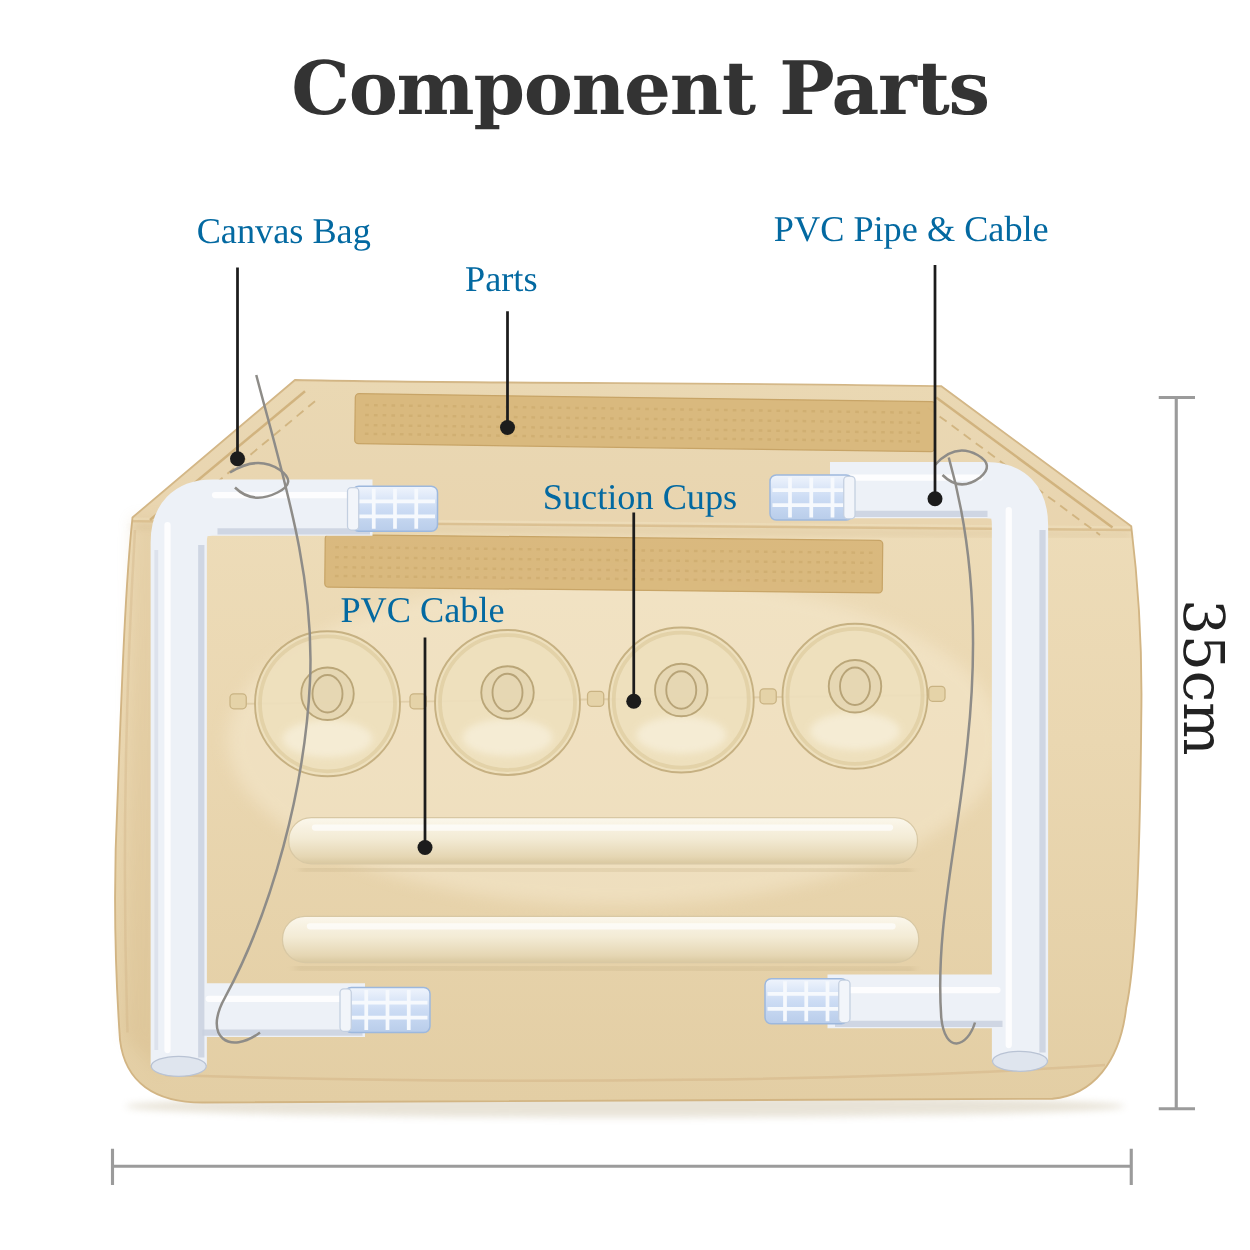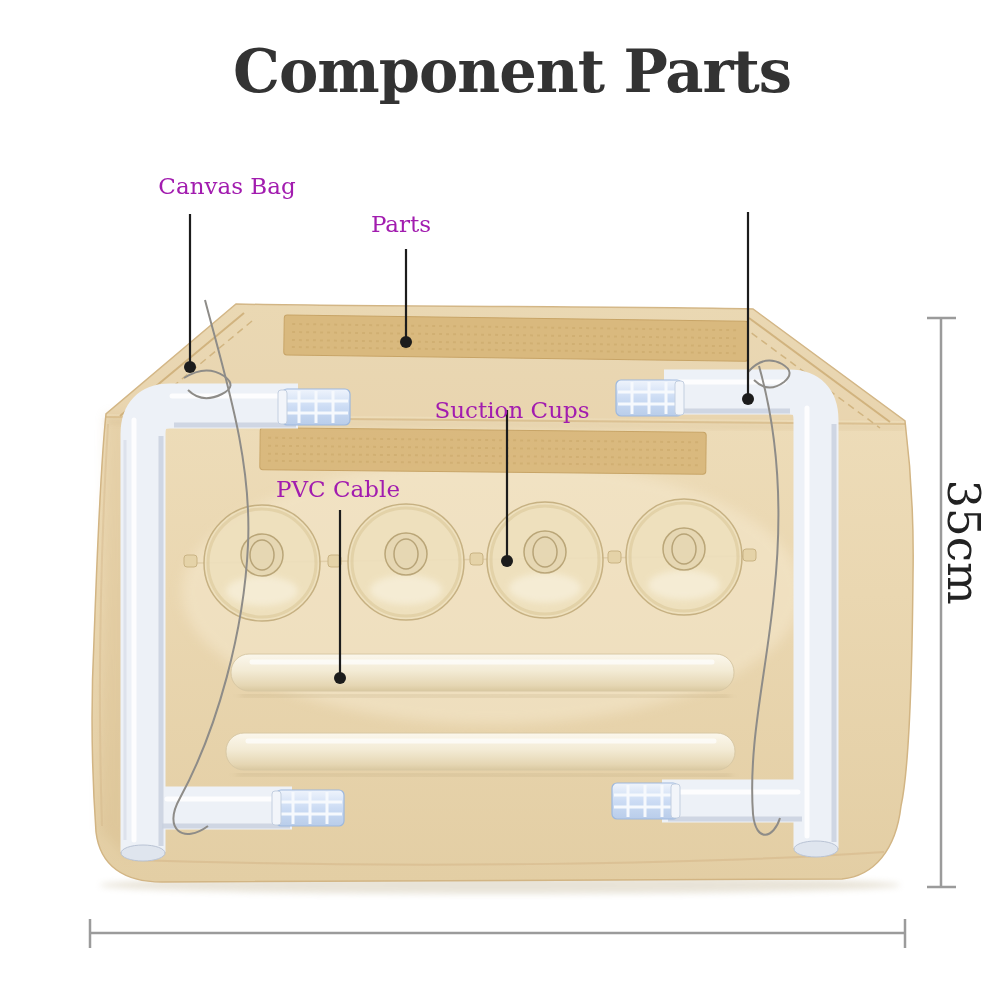--- a/index.html
+++ b/index.html
@@ -9,21 +9,21 @@
     margin-left:12px;
   }
   .stage svg{position:absolute;left:0;top:0;}
   .title{
     position:absolute;left:500px;top:71px;transform:translate(-50%,-50%);
     margin:0;font-size:59px;font-weight:700;letter-spacing:-1px;color:#333333;
     white-space:nowrap;
   }
   .lbl{
     position:absolute;transform:translate(-50%,-50%);
-    font-size:23px;color:#a21caf;white-space:nowrap;
+    font-size:29px;color:#0369a1;white-space:nowrap;font-family:Liberation Serif, serif;
   }
   .dim{
     position:absolute;transform:translate(-50%,-50%);
     font-size:45px;color:#222222;white-space:nowrap;
   }
   .dim-h{transform:translate(-50%,-50%) rotate(90deg);}
 </style>
 </head>
 <body>
 
@@ -273,18 +273,19 @@
       <line x1="915" y1="318" x2="944" y2="318"></line>
       <line x1="915" y1="887" x2="944" y2="887"></line>
     </g>
   </g>
 </svg>
 
   <h1 class="title">Component Parts</h1>
 
   <div class="lbl" style="left:215px;top:186px">Canvas Bag</div>
   <div class="lbl" style="left:389px;top:224px">Parts</div>
-  <div class="lbl" style="left:500px;top:410px">Suction Cups</div>
+  <div class="lbl" style="left:717px;top:184px">PVC Pipe &amp; Cable</div>
+  <div class="lbl" style="left:500px;top:399px">Suction Cups</div>
   <div class="lbl" style="left:326px;top:489px">PVC Cable</div>
 
   <div class="dim dim-h" style="left:951px;top:542px">35cm</div>
 
 </div>
 
 </body></html>

